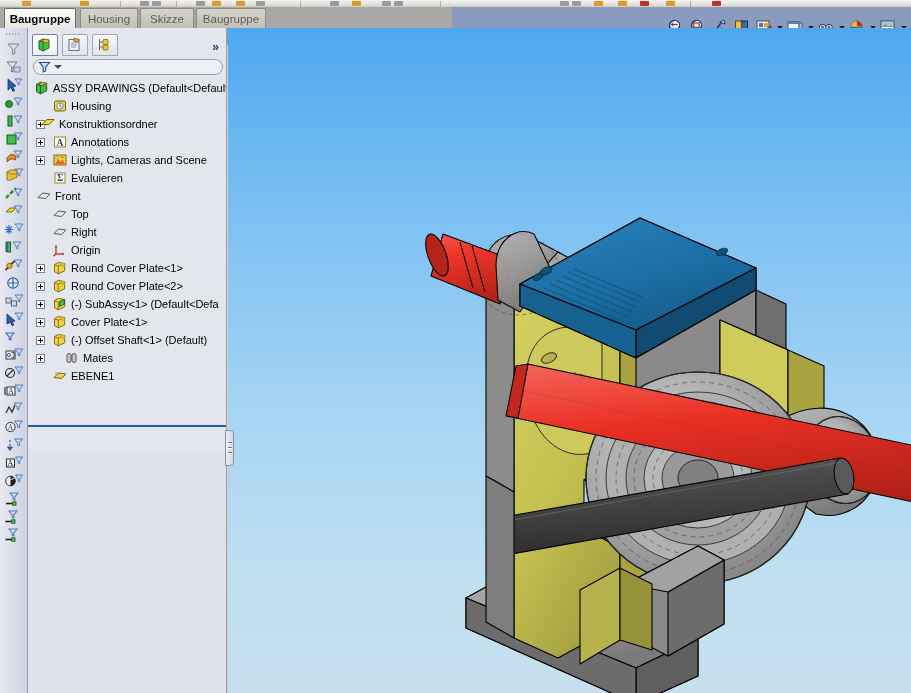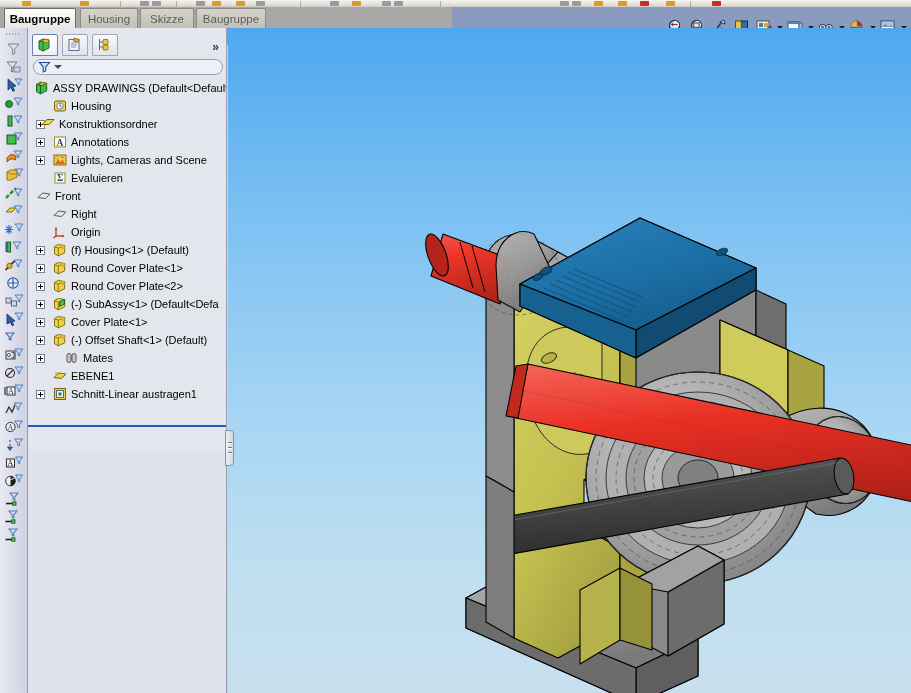--- a/index.html
+++ b/index.html
@@ -616,20 +616,28 @@
 
       <div class="trow" style="padding-left:8px">
         <span class="ticon">
           <svg width="16" height="16" viewBox="0 0 16 16">
             <path d="M2 9.5 l4.5 -4.5 l7.5 1 l-4.5 4.5z" fill="none" stroke="#5b5b5b" stroke-width="1"></path>
           </svg>
         </span>
         <span class="tlabel">Front</span>
       </div>
 
+      <div class="trow" style="padding-left:24px">
+        <span class="ticon">
+          <svg width="16" height="16" viewBox="0 0 16 16">
+            <path d="M2 9.5 l4.5 -4.5 l7.5 1 l-4.5 4.5z" fill="none" stroke="#5b5b5b" stroke-width="1"></path>
+          </svg>
+        </span>
+        <span class="tlabel">Top</span>
+      </div>
 
       <div class="trow" style="padding-left:24px">
         <span class="ticon">
           <svg width="16" height="16" viewBox="0 0 16 16">
             <path d="M2 9.5 l4.5 -4.5 l7.5 1 l-4.5 4.5z" fill="none" stroke="#5b5b5b" stroke-width="1"></path>
           </svg>
         </span>
         <span class="tlabel">Right</span>
       </div>
 
@@ -639,94 +647,82 @@
             <path d="M4 12 V3.5" stroke="#c0281c" stroke-width="1.2"></path>
             <path d="M4 3.5 l-1.2 2 h2.4z" fill="#c0281c"></path>
             <path d="M4 12 H12" stroke="#c0281c" stroke-width="1.2"></path>
             <path d="M12 12 l-2 -1.2 v2.4z" fill="#c0281c"></path>
             <path d="M4 12 l-2.5 2" stroke="#c0281c" stroke-width="1.2"></path>
           </svg>
         </span>
         <span class="tlabel">Origin</span>
       </div>
 
+
       <div class="trow" style="padding-left:24px">
         <span class="plusbox" style="left:8px"></span>
         <span class="ticon">
           <svg width="16" height="16" viewBox="0 0 16 16">
             <path d="M2.5 4.6 l3.8 -2.2 l6.4 1.2 l0 7.2 l-6.4 3 l-3.8 -2z" fill="#f0d24a" stroke="#7a6206" stroke-width="0.9"></path>
             <path d="M2.5 4.6 l3.8 1.5 l0 7.7" fill="none" stroke="#7a6206" stroke-width="0.8"></path>
             <path d="M6.3 6.1 l6.4 -2.5" fill="none" stroke="#7a6206" stroke-width="0.8"></path>
             <path d="M9.5 2.9 l3 0.6 l0 3 l-3 1.2z" fill="#d8b42c"></path>
           </svg>
         </span>
-        <span class="tlabel">(f) Housing&lt;1&gt; (Default)</span>
+        <span class="tlabel">Round Cover Plate&lt;1&gt;</span>
       </div>
 
       <div class="trow" style="padding-left:24px">
         <span class="plusbox" style="left:8px"></span>
         <span class="ticon">
           <svg width="16" height="16" viewBox="0 0 16 16">
             <path d="M2.5 4.6 l3.8 -2.2 l6.4 1.2 l0 7.2 l-6.4 3 l-3.8 -2z" fill="#f0d24a" stroke="#7a6206" stroke-width="0.9"></path>
             <path d="M2.5 4.6 l3.8 1.5 l0 7.7" fill="none" stroke="#7a6206" stroke-width="0.8"></path>
             <path d="M6.3 6.1 l6.4 -2.5" fill="none" stroke="#7a6206" stroke-width="0.8"></path>
             <path d="M9.5 2.9 l3 0.6 l0 3 l-3 1.2z" fill="#d8b42c"></path>
           </svg>
         </span>
-        <span class="tlabel">Round Cover Plate&lt;1&gt;</span>
+        <span class="tlabel">Round Cover Plate&lt;2&gt;</span>
+      </div>
+
+      <div class="trow" style="padding-left:24px">
+        <span class="plusbox" style="left:8px"></span>
+        <span class="ticon">
+          <svg width="16" height="16" viewBox="0 0 16 16">
+            <path d="M2.5 4.6 l3.8 -2.2 l6.4 1.2 l0 7.2 l-6.4 3 l-3.8 -2z" fill="#f0d24a" stroke="#7a6206" stroke-width="0.9"></path>
+            <path d="M2.5 4.6 l3.8 1.5 l0 7.7" fill="none" stroke="#7a6206" stroke-width="0.8"></path>
+            <path d="M7.5 5.5 l5 -2 l0 4.5 l-5 2.5z" fill="#3fbf4a" stroke="#0d5615" stroke-width="0.8"></path>
+          </svg>
+        </span>
+        <span class="tlabel">(-) SubAssy&lt;1&gt; (Default&lt;Defa</span>
       </div>
 
       <div class="trow" style="padding-left:24px">
         <span class="plusbox" style="left:8px"></span>
         <span class="ticon">
           <svg width="16" height="16" viewBox="0 0 16 16">
             <path d="M2.5 4.6 l3.8 -2.2 l6.4 1.2 l0 7.2 l-6.4 3 l-3.8 -2z" fill="#f0d24a" stroke="#7a6206" stroke-width="0.9"></path>
             <path d="M2.5 4.6 l3.8 1.5 l0 7.7" fill="none" stroke="#7a6206" stroke-width="0.8"></path>
             <path d="M6.3 6.1 l6.4 -2.5" fill="none" stroke="#7a6206" stroke-width="0.8"></path>
             <path d="M9.5 2.9 l3 0.6 l0 3 l-3 1.2z" fill="#d8b42c"></path>
           </svg>
         </span>
-        <span class="tlabel">Round Cover Plate&lt;2&gt;</span>
-      </div>
-
-      <div class="trow" style="padding-left:24px">
-        <span class="plusbox" style="left:8px"></span>
-        <span class="ticon">
-          <svg width="16" height="16" viewBox="0 0 16 16">
-            <path d="M2.5 4.6 l3.8 -2.2 l6.4 1.2 l0 7.2 l-6.4 3 l-3.8 -2z" fill="#f0d24a" stroke="#7a6206" stroke-width="0.9"></path>
-            <path d="M2.5 4.6 l3.8 1.5 l0 7.7" fill="none" stroke="#7a6206" stroke-width="0.8"></path>
-            <path d="M7.5 5.5 l5 -2 l0 4.5 l-5 2.5z" fill="#3fbf4a" stroke="#0d5615" stroke-width="0.8"></path>
-          </svg>
-        </span>
-        <span class="tlabel">(-) SubAssy&lt;1&gt; (Default&lt;Defa</span>
+        <span class="tlabel">Cover Plate&lt;1&gt;</span>
       </div>
 
       <div class="trow" style="padding-left:24px">
         <span class="plusbox" style="left:8px"></span>
         <span class="ticon">
           <svg width="16" height="16" viewBox="0 0 16 16">
             <path d="M2.5 4.6 l3.8 -2.2 l6.4 1.2 l0 7.2 l-6.4 3 l-3.8 -2z" fill="#f0d24a" stroke="#7a6206" stroke-width="0.9"></path>
             <path d="M2.5 4.6 l3.8 1.5 l0 7.7" fill="none" stroke="#7a6206" stroke-width="0.8"></path>
             <path d="M6.3 6.1 l6.4 -2.5" fill="none" stroke="#7a6206" stroke-width="0.8"></path>
             <path d="M9.5 2.9 l3 0.6 l0 3 l-3 1.2z" fill="#d8b42c"></path>
           </svg>
         </span>
-        <span class="tlabel">Cover Plate&lt;1&gt;</span>
-      </div>
-
-      <div class="trow" style="padding-left:24px">
-        <span class="plusbox" style="left:8px"></span>
-        <span class="ticon">
-          <svg width="16" height="16" viewBox="0 0 16 16">
-            <path d="M2.5 4.6 l3.8 -2.2 l6.4 1.2 l0 7.2 l-6.4 3 l-3.8 -2z" fill="#f0d24a" stroke="#7a6206" stroke-width="0.9"></path>
-            <path d="M2.5 4.6 l3.8 1.5 l0 7.7" fill="none" stroke="#7a6206" stroke-width="0.8"></path>
-            <path d="M6.3 6.1 l6.4 -2.5" fill="none" stroke="#7a6206" stroke-width="0.8"></path>
-            <path d="M9.5 2.9 l3 0.6 l0 3 l-3 1.2z" fill="#d8b42c"></path>
-          </svg>
-        </span>
         <span class="tlabel">(-) Offset Shaft&lt;1&gt; (Default)</span>
       </div>
 
       <div class="trow" style="padding-left:36px">
         <span class="plusbox" style="left:8px"></span>
         <span class="ticon">
           <svg width="16" height="16" viewBox="0 0 16 16">
             <rect x="3" y="3.5" width="4" height="9" rx="2" fill="#e6e6e6" stroke="#4a4a4a" stroke-width="1"></rect>
             <rect x="8" y="3.5" width="4" height="9" rx="2" fill="#e6e6e6" stroke="#4a4a4a" stroke-width="1"></rect>
             <line x1="5" y1="3.5" x2="5" y2="12.5" stroke="#8a8a8a" stroke-width="0.7"></line>
@@ -739,31 +735,20 @@
       <div class="trow" style="padding-left:24px">
         <span class="ticon">
           <svg width="16" height="16" viewBox="0 0 16 16">
             <path d="M2 9.5 l4.5 -4.5 l7.5 1 l-4.5 4.5z" fill="#f0d24a" stroke="#7a6206" stroke-width="1"></path>
             <path d="M3.2 5.6 l1.4 -1.4 m0.8 1.8 l1.2 -1.2" stroke="#2a8a2f" stroke-width="0.9"></path>
           </svg>
         </span>
         <span class="tlabel">EBENE1</span>
       </div>
 
-      <div class="trow" style="padding-left:24px">
-        <span class="plusbox" style="left:8px"></span>
-        <span class="ticon">
-          <svg width="16" height="16" viewBox="0 0 16 16">
-            <rect x="2.5" y="2.5" width="11" height="11" fill="#f2d24a" stroke="#7a6206" stroke-width="1"></rect>
-            <rect x="4.6" y="4.6" width="6.8" height="6.8" fill="#fff" stroke="#2f4f8a" stroke-width="0.9"></rect>
-            <rect x="6.4" y="6.4" width="3.2" height="3.2" fill="#2f8a3a"></rect>
-          </svg>
-        </span>
-        <span class="tlabel">Schnitt-Linear austragen1</span>
-      </div>
 
       <div class="treeline" style="top:346px"></div>
     </div>
 
     <div class="treetail"></div>
   </div>
 
   <div class="splitter">
     <i></i>
       <i></i>

